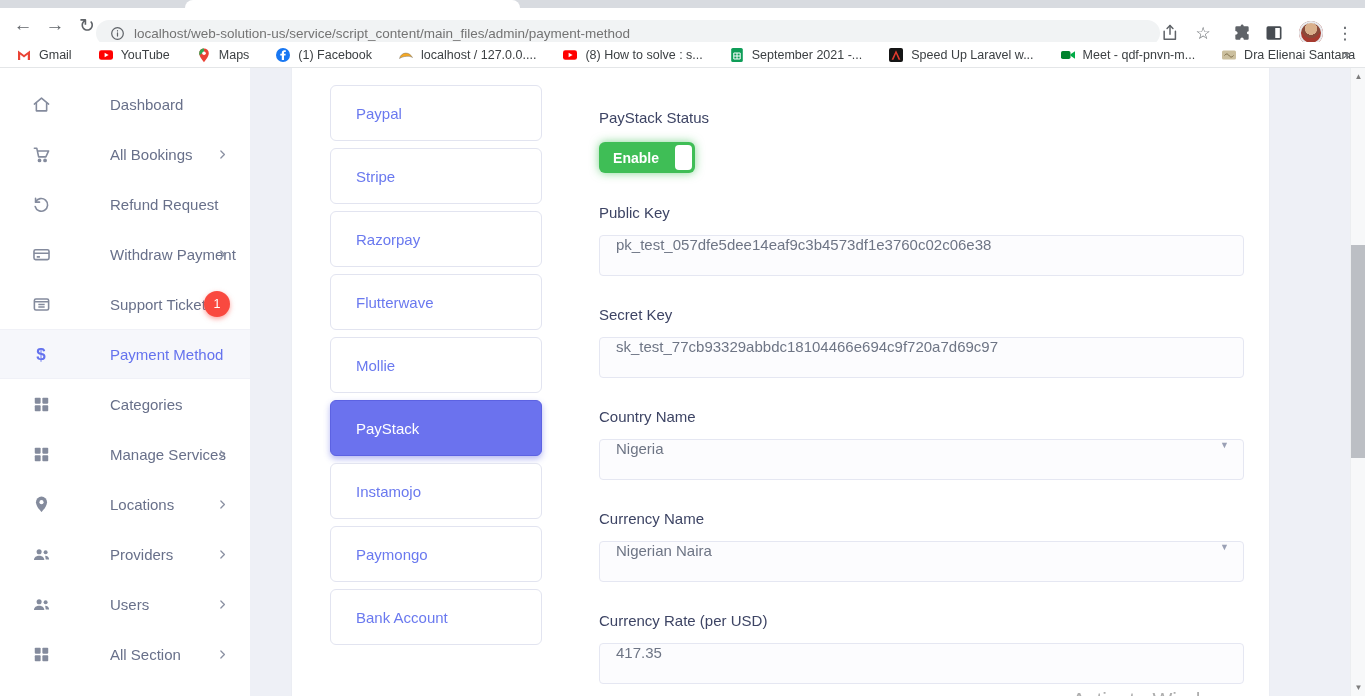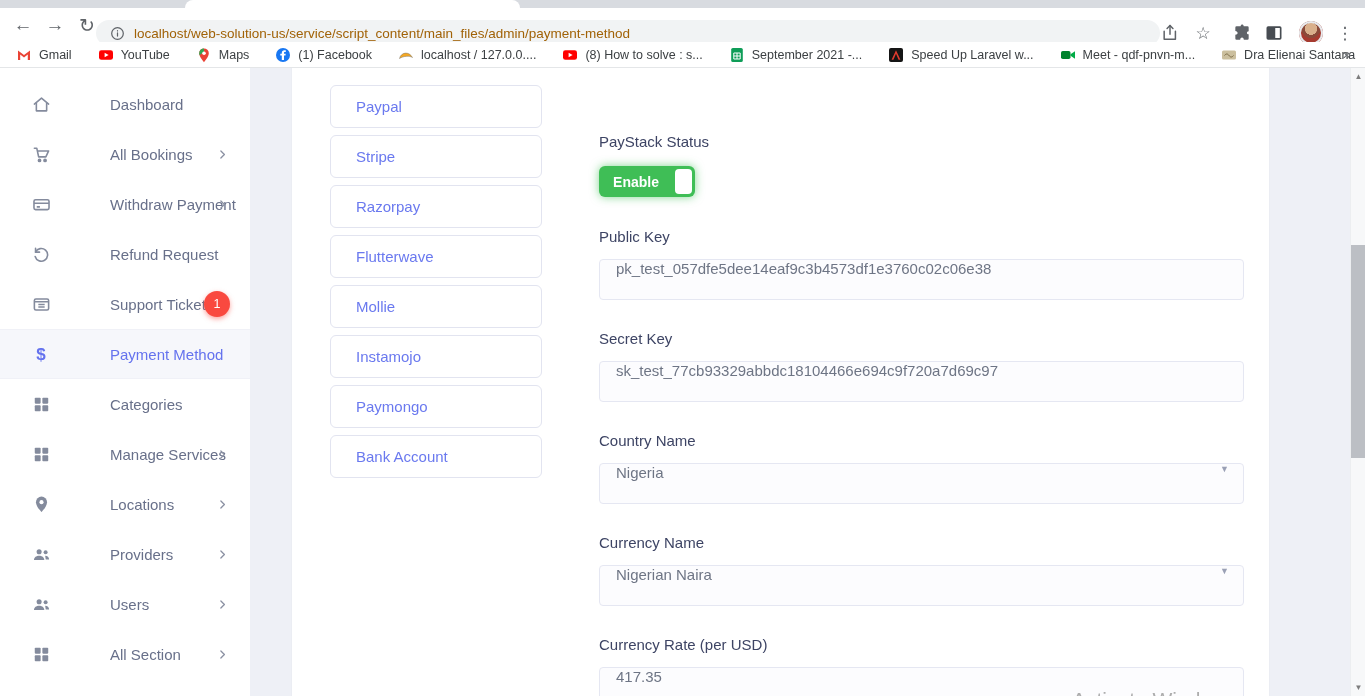--- a/index.html
+++ b/index.html
@@ -7,21 +7,21 @@
   body { font-family:"Liberation Sans", sans-serif; }
   #root { position:relative; width:1365px; height:696px; overflow:hidden; background:#eef0f6; }
 
   
   .tabstrip { position:absolute; top:0; left:0; width:1365px; height:8px; background:#d8dbe0; }
   .tab-active { position:absolute; top:0; left:185px; width:335px; height:8px; background:#fff; border-radius:9px 9px 0 0; }
   .toolbar { position:absolute; top:8px; left:0; width:1365px; height:34px; background:#fff; }
   .nav-glyph { position:absolute; top:0; height:34px; display:flex; align-items:center; justify-content:center; width:30px; color:#5f6368; font-size:19px; cursor:pointer; }
   .urlbar { position:absolute; left:96px; top:12px; width:1064px; height:26px; background:#f1f3f4; border-radius:13px; display:flex; align-items:center; padding:0 14px; gap:9px; }
   .urlbar .info { width:15px; height:15px; flex:0 0 auto; }
-  .url-text { font-size:13.5px; color:#a16207; white-space:nowrap; overflow:hidden; }
+  .url-text { font-size:13.5px; color:#737373; white-space:nowrap; overflow:hidden; }
   .chrome-right { position:absolute; top:8px; right:0; height:34px; }
   .cr-icon { position:absolute; top:7px; width:20px; height:20px; color:#5f6368; display:flex; align-items:center; justify-content:center; font-size:17px; cursor:pointer; }
   .avatar { position:absolute; top:5px; width:24px; height:24px; border-radius:50%;
             background: radial-gradient(circle at 50% 32%, #d9b08c 0 30%, #8a4a3a 31% 46%, #a63b30 47% 100%);
             box-shadow:0 0 0 2px #e8eaed inset; }
   .bookmarks { position:absolute; top:42px; left:0; width:1365px; height:26px; background:#fff; border-bottom:1px solid #e4e6e8; display:flex; align-items:center; padding-left:16px; }
   .bm-item { display:flex; align-items:center; gap:7px; margin-right:26px; cursor:pointer; flex:0 0 auto; }
   .bm-item .fav { width:16px; height:16px; flex:0 0 auto; }
   .bm-item .fav svg { width:16px; height:16px; display:block; }
   .bm-label { font-size:12.5px; color:#3c4043; white-space:nowrap; }
@@ -39,26 +39,26 @@
   .side-item .s-chev { position:absolute; right:21px; width:13px; height:13px; color:#8a90a2; }
   .side-item .s-chev svg { width:13px; height:13px; display:block; }
   .side-item.active { background:#f6f7fb; border-top:1px solid #f0f1f7; border-bottom:1px solid #f0f1f7; }
   .side-item.active .s-label, .side-item.active .s-icon { color:#6472ee; }
   .badge { position:absolute; right:20px; top:12px; width:26px; height:26px; border-radius:50%; background:#f9493f; color:#fff; font-size:12.5px; display:flex; align-items:center; justify-content:center; box-shadow:0 2px 5px rgba(249,73,63,.5); }
 
   
   .card { position:absolute; left:291px; top:0; width:979px; height:628px; background:#fff; border-left:1px solid #ebedf3; border-right:1px solid #ebedf3; }
 
   .pm-list { position:absolute; left:38px; top:17px; width:212px; }
-  .pm-btn { height:43px; margin-bottom:7px; background:#fff; border:1px solid #e2e4f0; border-radius:6px; display:flex; align-items:center; padding-left:25px; font-size:15px; color:#6a79ef; cursor:pointer; }
+  .pm-btn { height:56px; margin-bottom:7px; background:#fff; border:1px solid #e2e4f0; border-radius:6px; display:flex; align-items:center; padding-left:25px; font-size:15px; color:#6a79ef; cursor:pointer; }
   .pm-btn.active { background:#6b72ee; border-color:#5c62e2; color:#fff; box-shadow:0 3px 6px rgba(93,99,226,.45); }
 
   .form { position:absolute; left:307px; top:41px; width:645px; }
   .f-label { font-size:15px; color:#3d4464; margin-bottom:14px; }
-  .status-label { margin-bottom:16px;margin-top:24px; }
+  .status-label { margin-bottom:16px; }
   .toggle { position:relative; width:96px; height:31px; background:#3fbe56; border-radius:6px; box-shadow:0 0 10px rgba(63,190,86,.65); margin-bottom:31px; cursor:pointer; }
   .toggle .t-label { position:absolute; left:0; right:22px; top:0; bottom:0; display:flex; align-items:center; justify-content:center; color:#fff; font-size:14px; font-weight:bold; }
   .toggle .knob { position:absolute; right:3px; top:3px; width:17px; height:25px; background:#fff; border-radius:4px; }
   .f-group { margin-bottom:30px;margin-top:26px; }
   .f-box { width:645px; height:41px; background:#fcfcfe; border:1px solid #e5e7f2; border-radius:4px; display:flex; align-items:flex-start; padding:0 14px 0 16px; font-size:15px; color:#6e7585; }
   .f-box.select { justify-content:space-between; cursor:pointer; }
   .f-caret { font-size:9px; color:#9aa0b5; }
 
   
   .wm1 { position:absolute; left:1072px; top:620px; font-size:21px; color:#8f8f8f; opacity:.72; pointer-events:none; white-space:nowrap; }
@@ -231,40 +231,40 @@
           </span>
           <span class="s-label">All Bookings</span>
           <span class="s-chev">
             <svg viewBox="0 0 24 24" fill="none" stroke="currentColor" stroke-width="2.4" stroke-linecap="round" stroke-linejoin="round">
               <path d="M9 5.5 15.5 12 9 18.5"></path>
             </svg>
           </span>
         </div>
         <div class="side-item">
           <span class="s-icon">
+            <svg viewBox="0 0 24 24" fill="none" stroke="currentColor" stroke-width="2" stroke-linecap="round" stroke-linejoin="round">
+              <path d="M4.5 9A8 8 0 1 1 4 14.5"></path>
+              <path d="M4.5 4v5h5"></path>
+            </svg>
+          </span>
+          <span class="s-label">Refund Request</span>
+        </div>
+        <div class="side-item">
+          <span class="s-icon">
             <svg viewBox="0 0 24 24" fill="none" stroke="currentColor" stroke-width="2">
               <rect x="2.5" y="6" width="19" height="12.5" rx="2"></rect>
               <path d="M2.5 10.5h19M6 15h4"></path>
             </svg>
           </span>
           <span class="s-label">Withdraw Payment</span>
           <span class="s-chev">
             <svg viewBox="0 0 24 24" fill="none" stroke="currentColor" stroke-width="2.4" stroke-linecap="round" stroke-linejoin="round">
               <path d="M9 5.5 15.5 12 9 18.5"></path>
             </svg>
           </span>
-        </div>
-        <div class="side-item">
-          <span class="s-icon">
-            <svg viewBox="0 0 24 24" fill="none" stroke="currentColor" stroke-width="2" stroke-linecap="round" stroke-linejoin="round">
-              <path d="M4.5 9A8 8 0 1 1 4 14.5"></path>
-              <path d="M4.5 4v5h5"></path>
-            </svg>
-          </span>
-          <span class="s-label">Refund Request</span>
         </div>
         <div class="side-item">
           <span class="s-icon">
             <svg viewBox="0 0 24 24" fill="none" stroke="currentColor" stroke-width="2" stroke-linejoin="round">
               <rect x="3" y="5" width="18" height="14" rx="2"></rect>
               <path d="M3 8.5h18M8 12h8M8 15.2h8"></path>
             </svg>
           </span>
           <span class="s-label">Support Ticket</span>
           <span class="badge">1</span>
@@ -366,20 +366,21 @@
         </div>
       </div>
 
     <div class="card">
       <div class="pm-list">
           <div class="pm-btn">Paypal</div>
           <div class="pm-btn">Stripe</div>
           <div class="pm-btn">Razorpay</div>
           <div class="pm-btn">Flutterwave</div>
           <div class="pm-btn">Mollie</div>
+          <div class="pm-btn active">PayStack</div>
           <div class="pm-btn">Instamojo</div>
           <div class="pm-btn">Paymongo</div>
           <div class="pm-btn">Bank Account</div>
         </div>
 
       <div class="form">
         <div class="f-label status-label">PayStack Status</div>
         <div class="toggle">
           <span class="t-label">Enable</span>
           <span class="knob"></span>

